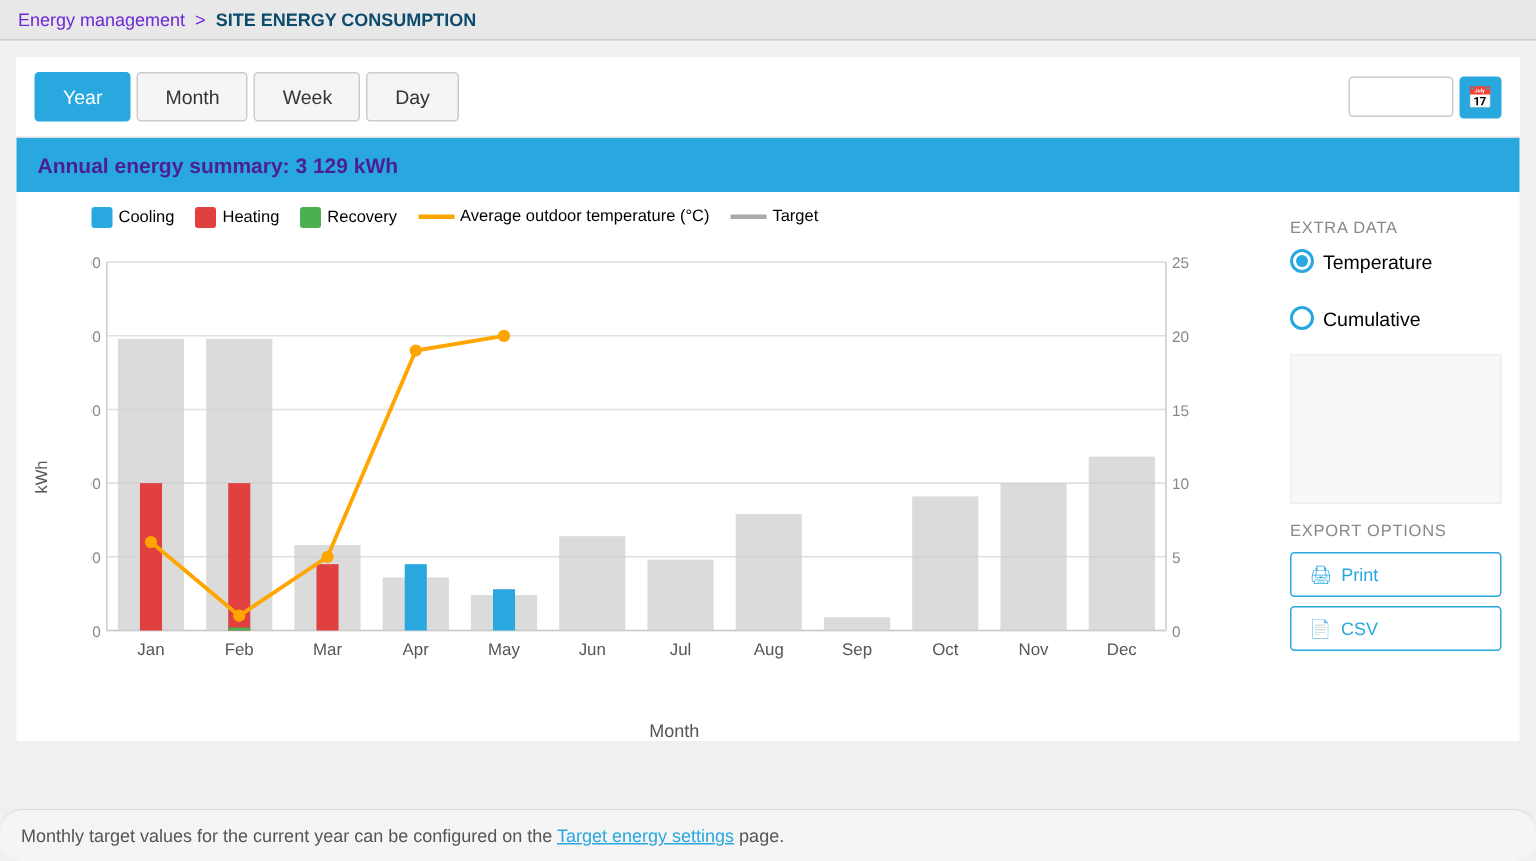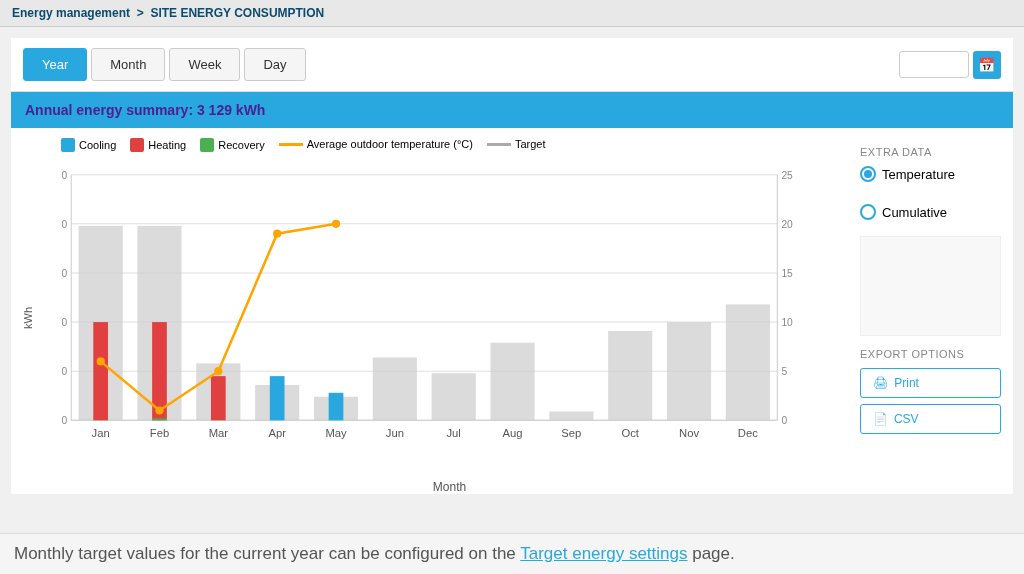--- a/index.html
+++ b/index.html
@@ -5,21 +5,21 @@
     * { box-sizing: border-box; margin: 0; padding: 0; }
     body { font-family: Arial, sans-serif; font-size: 13px; background: #f0f0f0; width: 1024px; height: 574px; overflow: hidden; }
 
     .top-bar {
       background: #e8e8e8;
       padding: 6px 12px;
       font-size: 12px;
       color: #555;
       border-bottom: 1px solid #ccc;
     }
-    .top-bar span { color: #0c4a6e; font-weight: bold; }
+    .top-bar span { color: #6d28d9; font-weight: normal; }
 
     .main-content {
       background: #fff;
       margin: 11px;
       padding: 0;
     }
 
     .tab-bar {
       display: flex;
       align-items: center;
@@ -199,26 +199,27 @@
       cursor: pointer;
       font-size: 12px;
       margin-bottom: 6px;
       width: 100%;
     }
 
     .footer-bar {
       background: #f5f5f5;
       border-top: 1px solid #ddd;
       padding: 10px 14px;
-      font-size: 17px;
+      font-size: 12px;
       color: #555;
       position: absolute;
       bottom: 0;
       left: 0;
       right: 0;
+      border-radius: 15px;
     }
     .footer-bar a {
       color: #29a8e0;
       text-decoration: underline;
       cursor: pointer;
     }
   </style>
 </head>
 <body>
 

